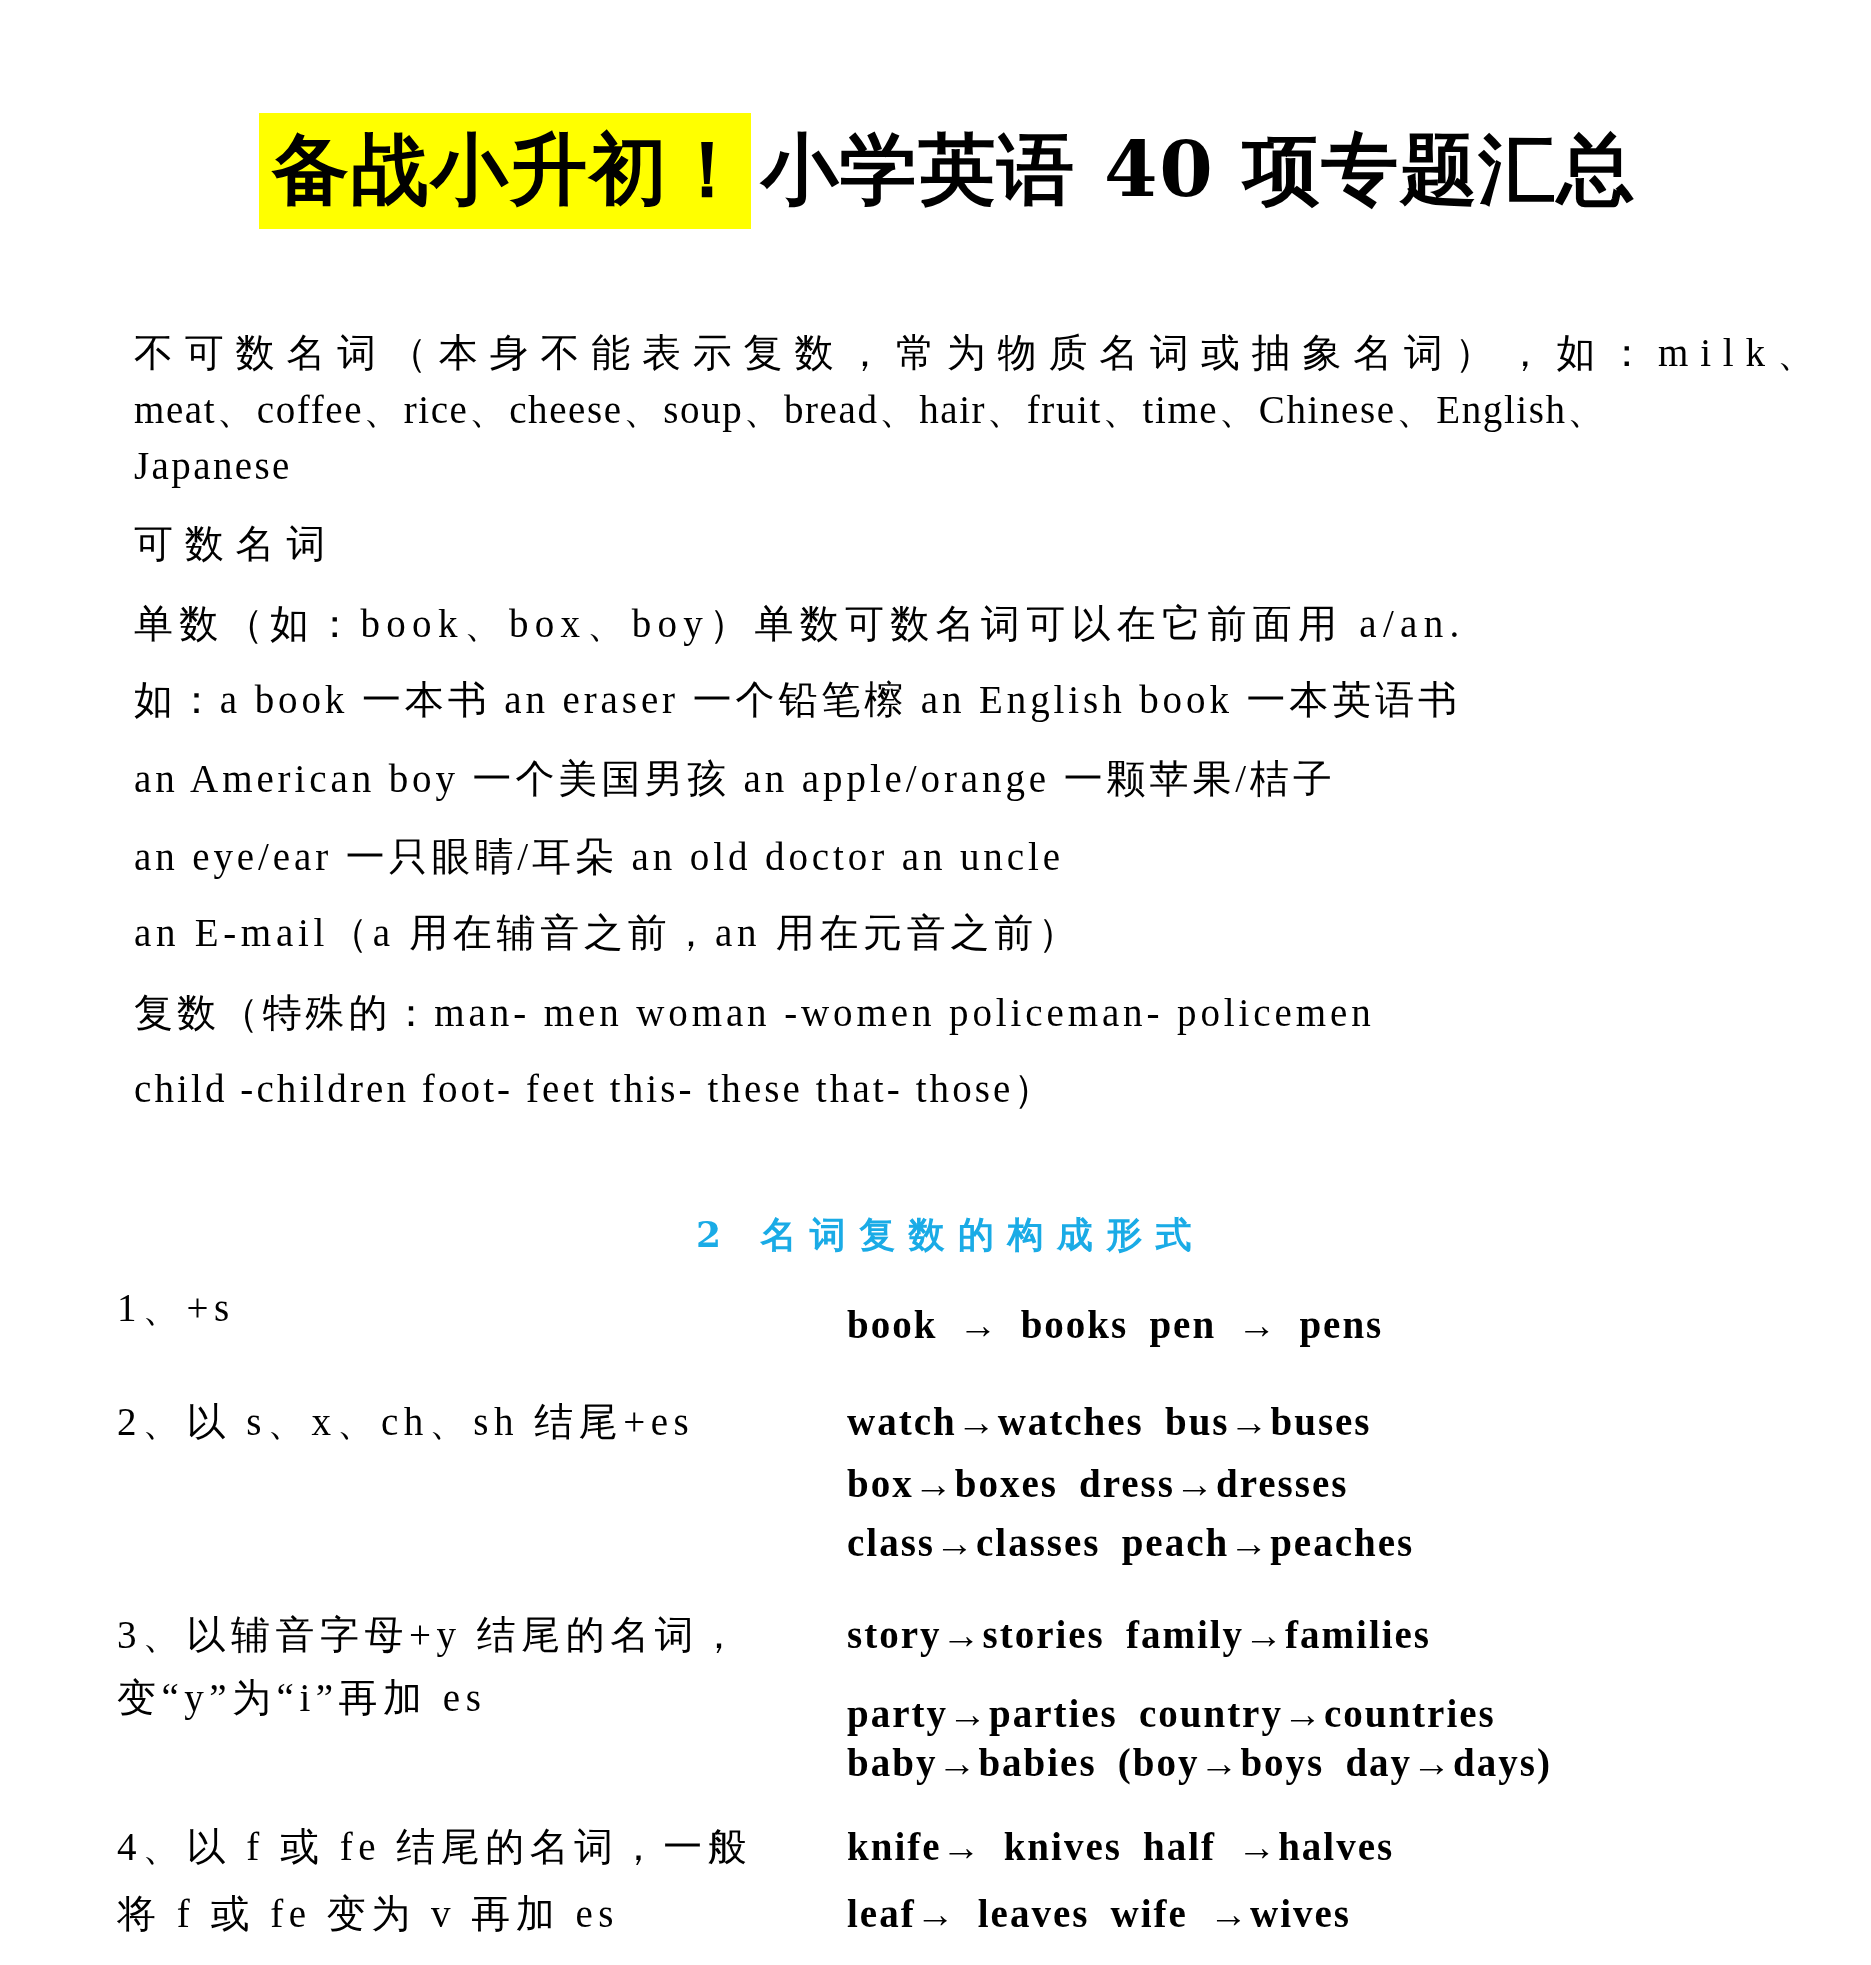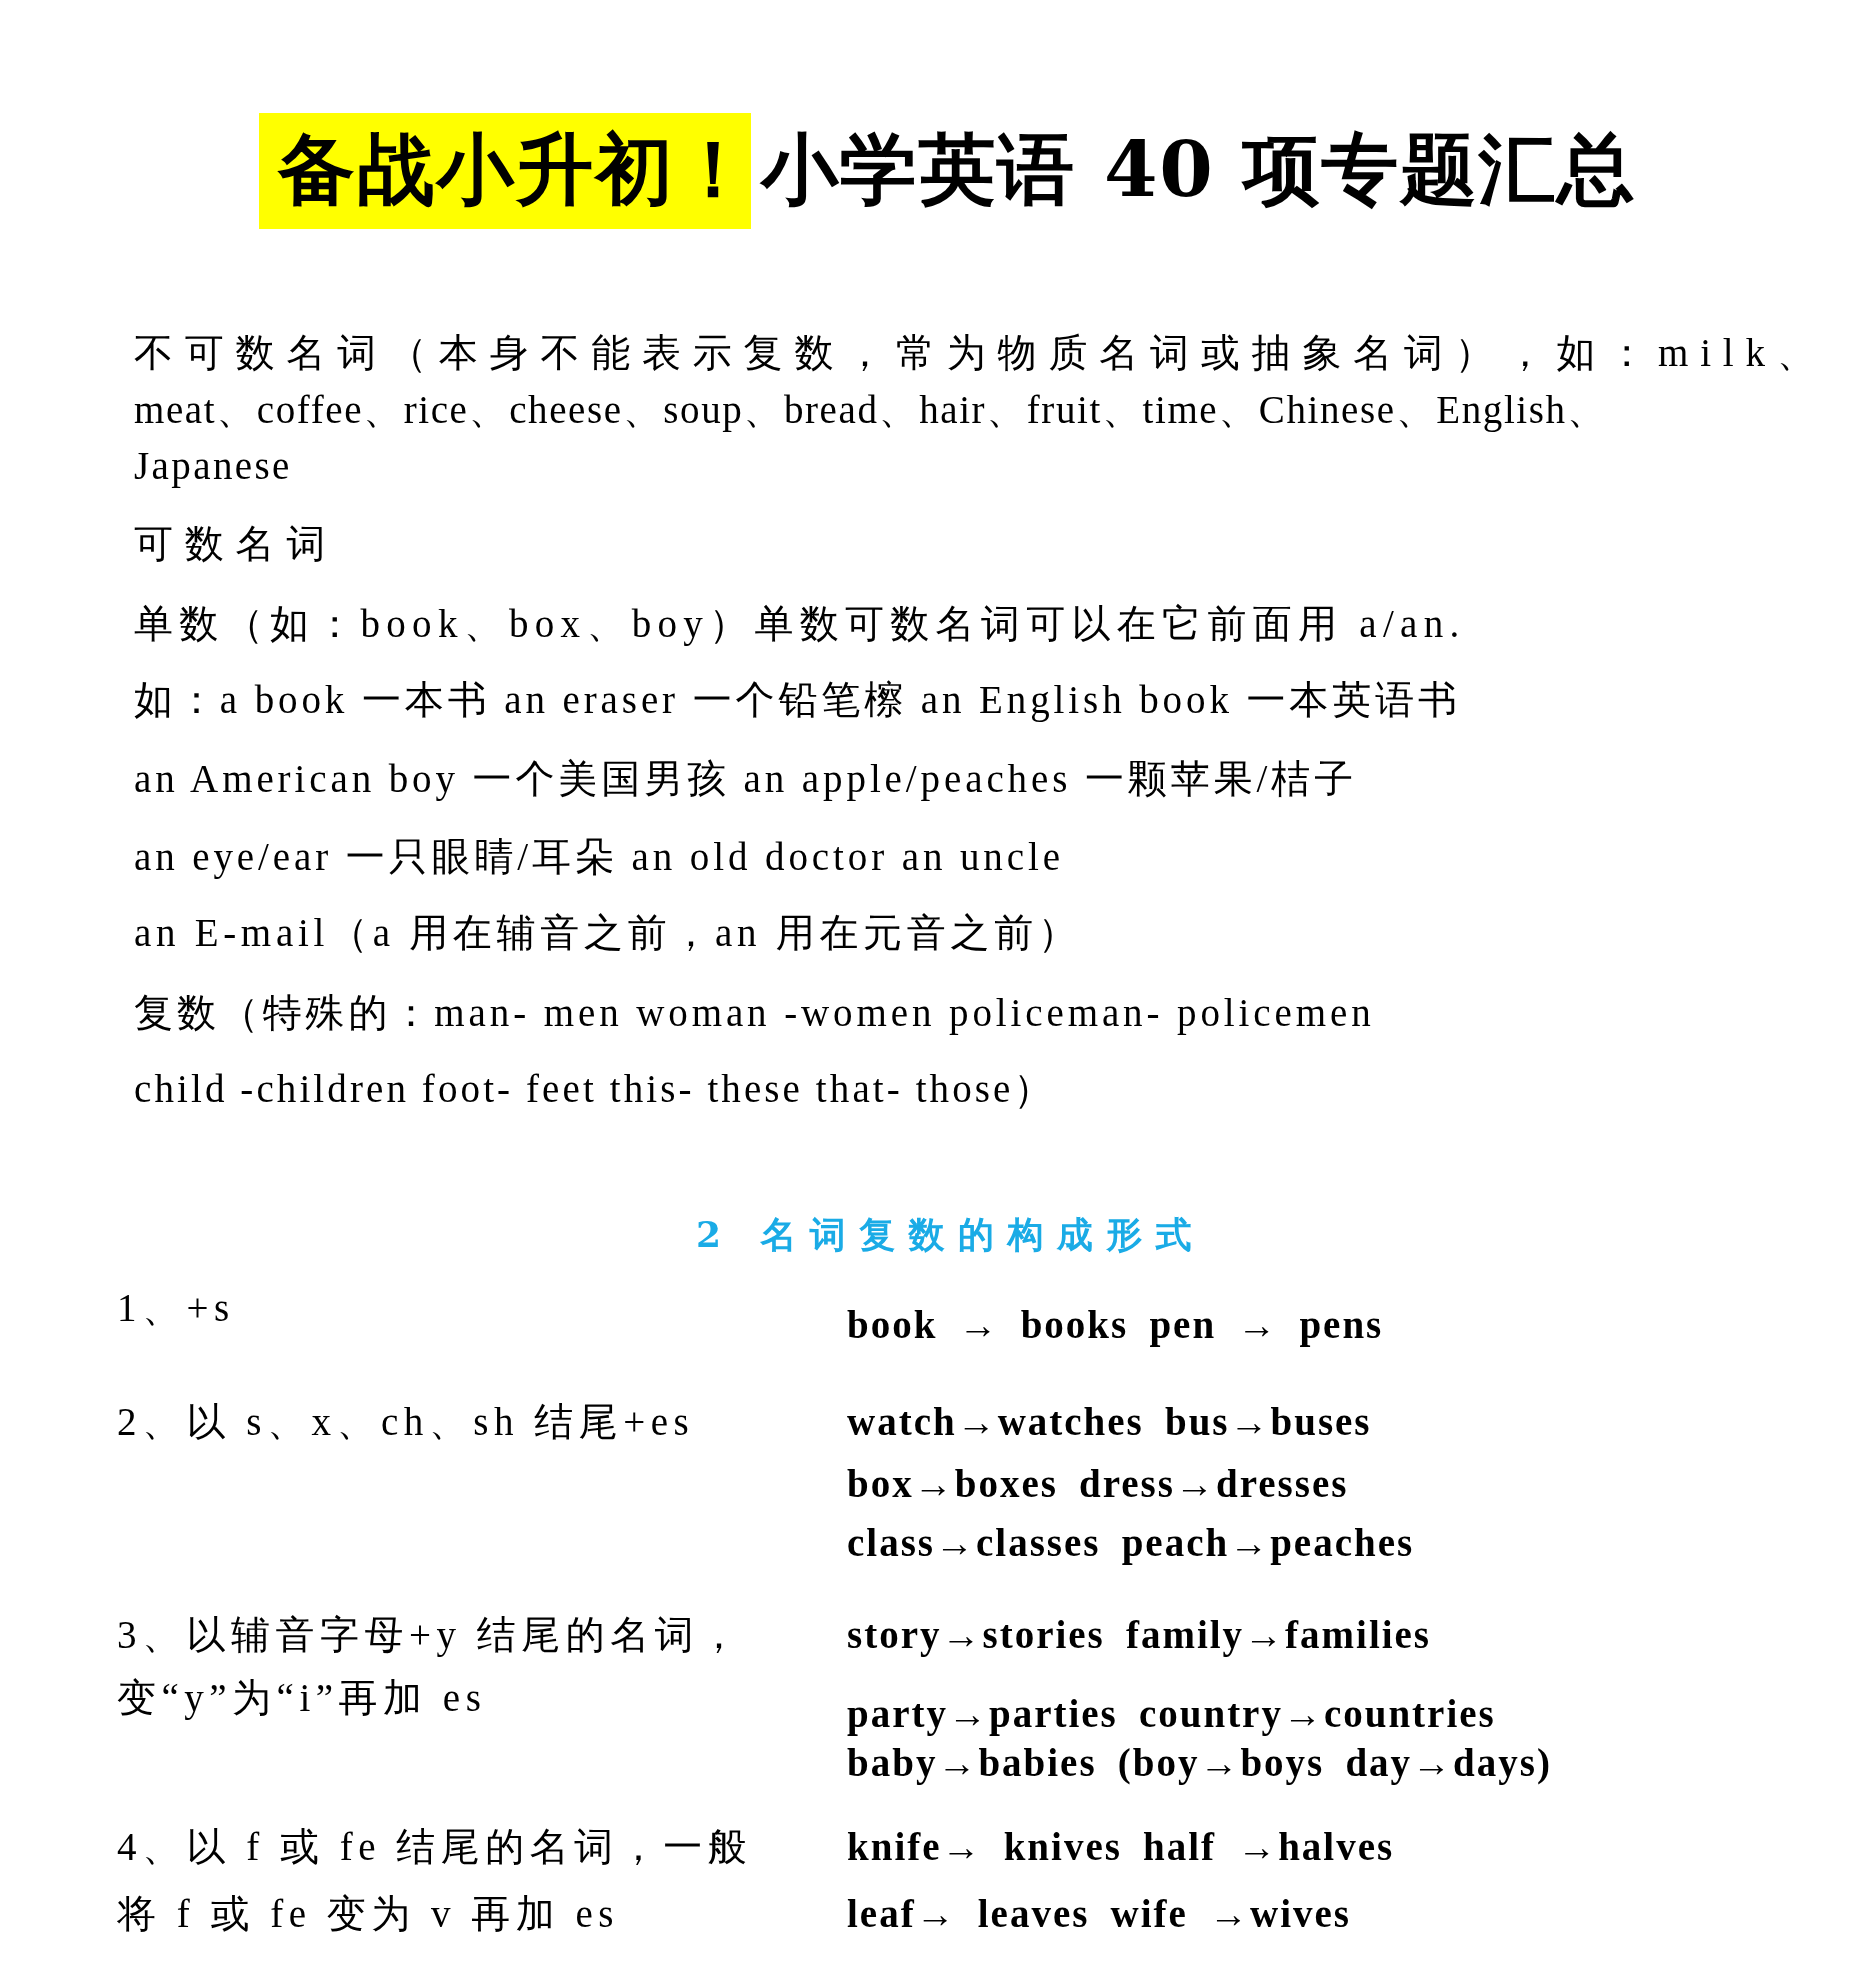--- a/index.html
+++ b/index.html
@@ -3,21 +3,21 @@
 <meta charset="utf-8">
 <style>
   html, body { margin: 0; padding: 0; background: #ffffff; }
   body { width: 1872px; height: 2647px; position: relative; overflow: hidden;
          font-family: "Liberation Serif", "DejaVu Serif", serif; color: #000; }
   .page { position: absolute; left: 0; top: 0; width: 1872px; height: 2647px; background: #fff; }
 
   
   .title-row { position: absolute; left: 259px; top: 113px; height: 116px; display: flex; align-items: center; white-space: nowrap; }
   .title-highlight { background: #ffff00; height: 116px; width: 492px; display: flex; align-items: center; justify-content: flex-start;
-                     font-family: "DejaVu Serif", serif; font-weight: bold; font-size: 77px; letter-spacing: 2.4px; padding-left: 19px; box-sizing: border-box; }
+                     font-family: "DejaVu Serif", serif; font-weight: bold; font-size: 77px; letter-spacing: 2.4px; padding-left: 13px; box-sizing: border-box; }
   .title-rest { font-family: "DejaVu Serif", serif; font-weight: bold; font-size: 77px; letter-spacing: 1.6px; margin-left: 10.2px; }
 
   
   .heading { position: absolute; color: #1aabe6; font-family: "DejaVu Serif", serif; font-weight: bold;
              font-size: 36px; line-height: 1; white-space: nowrap; }
   .h1 { left: 617px; top: 255px; letter-spacing: 10.2px; }
   .h2 { left: 696px; top: 1216px; letter-spacing: 13.4px; }
 
   
   .line { position: absolute; font-size: 39px; line-height: 39px; white-space: nowrap; letter-spacing: 2.4px; }
@@ -37,21 +37,21 @@
     <div class="title-rest">小学英语 40 项专题汇总</div>
   </div>
 
 
   <div class="line cjk" style="left:134px; top:333px;">不可数名词（本身不能表示复数，常为物质名词或抽象名词），如：milk、</div>
   <div class="line" style="left:134px; top:390px; letter-spacing:1.6px;">meat、coffee、rice、cheese、soup、bread、hair、fruit、time、Chinese、English、</div>
   <div class="line" style="left:134px; top:446px;">Japanese</div>
   <div class="line cjk" style="left:134px; top:524px;">可数名词</div>
   <div class="line cjk" style="left:134px; top:604px; letter-spacing:6.3px;">单数（如：book、box、boy）单数可数名词可以在它前面用 a/an.</div>
   <div class="line" style="left:134px; top:680px; letter-spacing:3.9px;">如：a book 一本书   an eraser 一个铅笔檫    an English book 一本英语书</div>
-  <div class="line" style="left:134px; top:759px; letter-spacing:3.9px;">an American boy 一个美国男孩    an apple/peaches 一颗苹果/桔子</div>
+  <div class="line" style="left:134px; top:759px; letter-spacing:3.9px;">an American boy 一个美国男孩    an apple/orange 一颗苹果/桔子</div>
   <div class="line" style="left:134px; top:837px; letter-spacing:3.9px;">an eye/ear 一只眼睛/耳朵   an old doctor    an uncle</div>
   <div class="line" style="left:134px; top:913px; letter-spacing:4.7px;">an E-mail（a 用在辅音之前，an 用在元音之前）</div>
   <div class="line" style="left:134px; top:993px; letter-spacing:3.9px;">复数（特殊的：man- men   woman -women   policeman- policemen</div>
   <div class="line" style="left:134px; top:1069px; letter-spacing:3.1px;">child -children foot- feet   this- these   that- those）</div>
 
   <div class="heading h2">2 名词复数的构成形式</div>
 
   <div class="tbl-left" style="top:1288px;">1、+s</div>
   <div class="tbl-right" style="top:1305px;">book → books    pen → pens</div>
 

